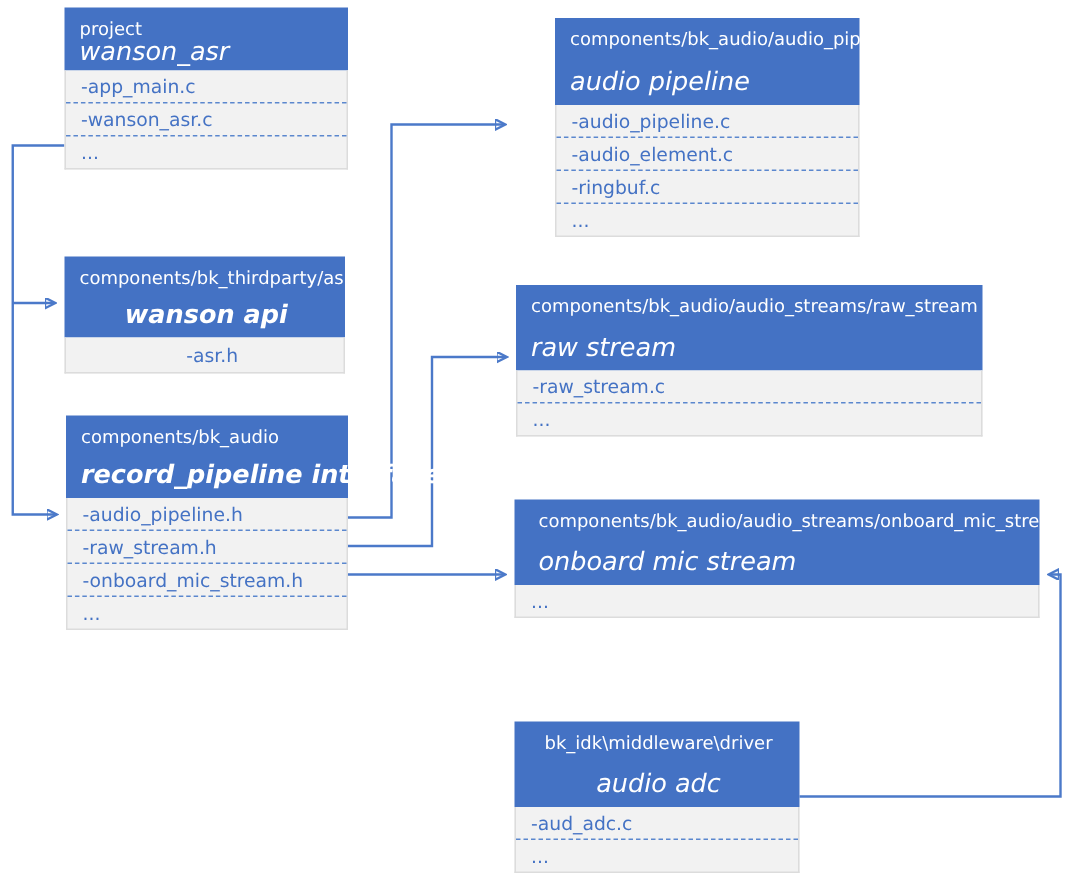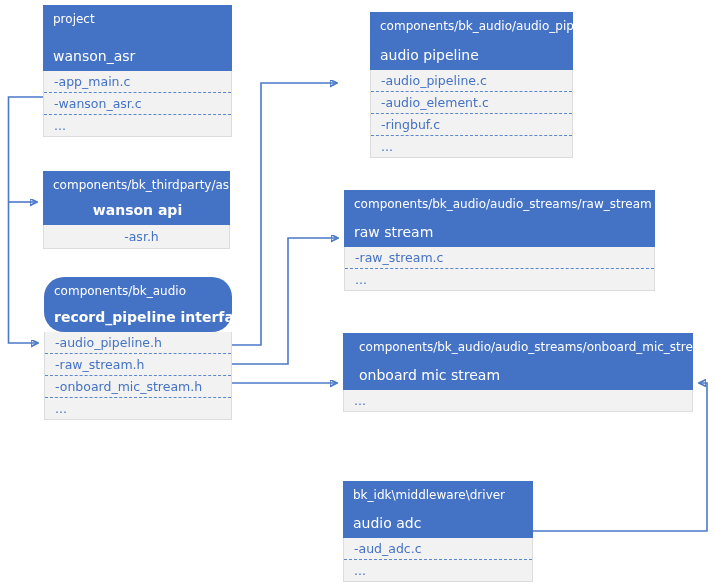--- a/index.html
+++ b/index.html
@@ -31,23 +31,24 @@
     display:flex;
     flex-direction:column;
     justify-content:space-between;
   }
   .hdr .path{
     font-size:12px;
     line-height:14px;
     white-space:nowrap;
   }
   .hdr .title{
-    font-size:14px;
+    font-size:17px;
     line-height:18px;
     white-space:nowrap;
+    font-style:italic;
   }
   .bold-name .hdr .title{font-weight:bold;}
   .body{
     background:#f2f2f2;
     border:1px solid #dcdcdc;
     border-top:none;
     box-sizing:border-box;
     color:#4472C4;
   }
   .item{
@@ -56,34 +57,34 @@
     padding-left:10px;
     font-size:12.5px;
     white-space:nowrap;
     overflow:hidden;
   }
   .item:not(:last-child){
     border-bottom:1px dashed #5b87ce;
   }
   
   #n-wanson-asr   {left:43px;  top:5px;   width:189px;}
-  #n-wanson-asr   .hdr{height:66px;}
+  #n-wanson-asr   .hdr{height:42px;}
   #n-audio-pipeline{left:343px; top:12px;  width:230px;padding-left:27px;}
   #n-audio-pipeline .hdr{height:58px;}
   #n-wanson-api   {left:43px;  top:171px; width:187px;text-align:center;}
   #n-wanson-api   .hdr{height:54px;}
   #n-wanson-api   .item{height:23px;line-height:23px;}
   #n-raw-stream   {left:344px; top:190px; width:311px;border-radius:18px;}
   #n-raw-stream   .hdr{height:57px;}
   #n-record-pipeline{left:44px; top:277px; width:188px;}
-  #n-record-pipeline .hdr{height:55px;border-radius:20px;}
+  #n-record-pipeline .hdr{height:55px;}
   #n-onboard-mic  {left:343px; top:333px; width:350px;}
   #n-onboard-mic  .hdr{height:57px;padding-left:16px;}
   #n-audio-adc    {left:343px; top:481px; width:190px;}
-  #n-audio-adc    .hdr{height:57px;}
+  #n-audio-adc    .hdr{height:57px;text-align:center;}
 </style>
 </head>
 <body>
 
 <div class="canvas">
 
   <svg class="connectors" width="715" height="588" viewBox="0 0 715 588" xmlns="http://www.w3.org/2000/svg">
     <defs>
       <marker id="arrow" markerWidth="8" markerHeight="8" refX="6" refY="3.5" orient="auto" markerUnits="userSpaceOnUse">
         <path d="M0,0 L7,3.5 L0,7 Z" fill="#4472C4" stroke="none"></path>

